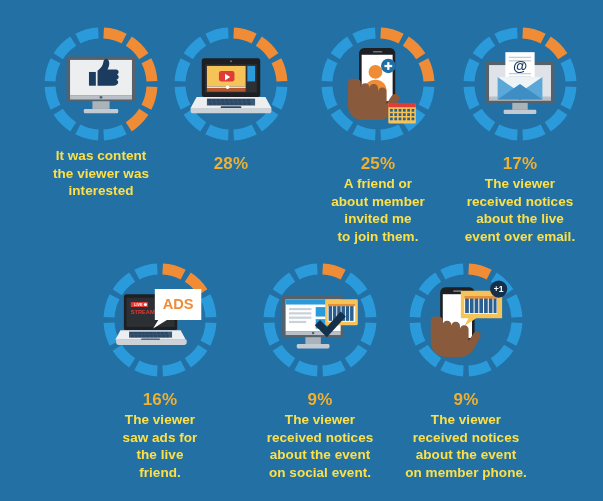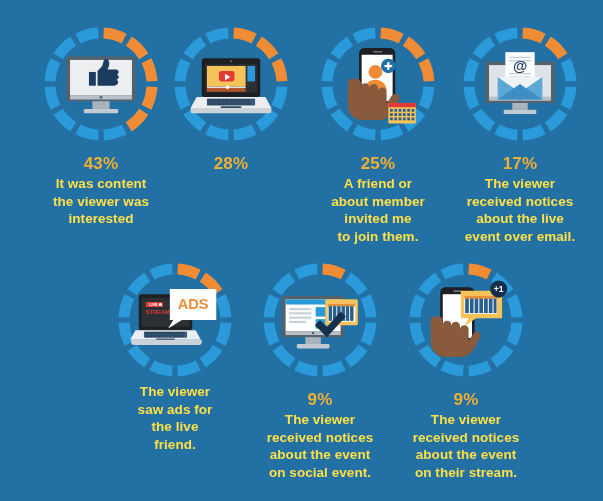--- a/index.html
+++ b/index.html
@@ -71,21 +71,20 @@
       <rect x="30" y="79" width="40" height="5" rx="1.5" fill="#c3cad1"></rect>
       <path d="M36 52 h8 v-16 h-8 z" fill="#1b3c5e"></path>
       <path d="M46 52 c6 0 14 0 18 0 c4 0 6-2 6-4 c0-1.5-1-2.5-2-3
                c1.5-.3 2.6-1.6 2.6-3 c0-1.5-1-2.6-2.3-3
                c1.3-.4 2.2-1.5 2.2-2.9 c0-1.6-1.3-2.9-3-2.9 h-10
                c1.6-3.2 2.4-6 2-8.6 c-.4-2.6-2.2-4.1-4.2-3.8
                c-1.7.3-2.3 1.8-2.6 4 c-.4 3.2-2.2 6.4-6.7 9.8 z" fill="#1b3c5e"></path>
     </svg>
       </div>
     </div>
-    <div class="pct">43%</div>
     <div class="desc">
         <span>It was content</span>
         <span>the viewer was</span>
         <span>interested</span>
       </div>
   </div>
     <div class="card" style="left: 148px; top: 22px; width: 166px;">
     <div class="ring-wrap">
       <svg viewBox="0 0 124 124" aria-hidden="true">
           <path d="M 64.67 11.07 A 51 51 0 0 1 85.15 16.56" fill="none" stroke="#ef8c35" stroke-width="11" stroke-linecap="butt"></path>
@@ -249,21 +248,21 @@
       </div>
     </div>
     <div class="pct">17%</div>
     <div class="desc">
         <span>The viewer</span>
         <span>received notices</span>
         <span>about the live</span>
         <span>event over email.</span>
       </div>
   </div>
-    <div class="card" style="left: 92px; top: 258px; width: 166px;">
+    <div class="card" style="left: 77px; top: 258px; width: 166px;">
     <div class="ring-wrap">
       <svg viewBox="0 0 124 124" aria-hidden="true">
           <path d="M 64.67 11.07 A 51 51 0 0 1 85.15 16.56" fill="none" stroke="#ef8c35" stroke-width="11" stroke-linecap="butt"></path>
           <path d="M 89.78 19.23 A 51 51 0 0 1 104.77 34.22" fill="none" stroke="#ef8c35" stroke-width="11" stroke-linecap="butt"></path>
           <path d="M 107.44 38.85 A 51 51 0 0 1 112.93 59.33" fill="none" stroke="#2a9ada" stroke-width="11" stroke-linecap="butt"></path>
           <path d="M 112.93 64.67 A 51 51 0 0 1 107.44 85.15" fill="none" stroke="#2a9ada" stroke-width="11" stroke-linecap="butt"></path>
           <path d="M 104.77 89.78 A 51 51 0 0 1 89.78 104.77" fill="none" stroke="#2a9ada" stroke-width="11" stroke-linecap="butt"></path>
           <path d="M 85.15 107.44 A 51 51 0 0 1 64.67 112.93" fill="none" stroke="#2a9ada" stroke-width="11" stroke-linecap="butt"></path>
           <path d="M 59.33 112.93 A 51 51 0 0 1 38.85 107.44" fill="none" stroke="#2a9ada" stroke-width="11" stroke-linecap="butt"></path>
           <path d="M 34.22 104.77 A 51 51 0 0 1 19.23 89.78" fill="none" stroke="#2a9ada" stroke-width="11" stroke-linecap="butt"></path>
@@ -305,20 +304,21 @@
         <rect x="52" y="67.4" width="3.6" height="2.7"></rect>
               <rect x="56.5" y="67.4" width="3.6" height="2.7"></rect>
       </g>
       <rect x="28" y="71.5" width="22" height="2.6" rx="1" fill="#2c4763"></rect>
       <path d="M-1 73 h82 v3 a3 3 0 0 1 -3 3 h-76 a3 3 0 0 1 -3 -3 z" fill="#cbd2d8"></path>
       <path d="M44 14 h54 v36 h-40 l-16 10 l6 -10 h-4 z" fill="#ffffff"></path>
       <text x="71" y="37" font-family="'Liberation Sans',sans-serif" font-size="17" font-weight="bold" fill="#ef8c35" text-anchor="middle">ADS</text>
     </svg>
       </div>
     </div>
+    <div class="pct">16%</div>
     <div class="desc">
         <span>The viewer</span>
         <span>saw ads for</span>
         <span>the live</span>
         <span>friend.</span>
       </div>
   </div>
     <div class="card" style="left: 237px; top: 258px; width: 166px;">
     <div class="ring-wrap">
       <svg viewBox="0 0 124 124" aria-hidden="true">
@@ -417,16 +417,16 @@
                c-3 0-5 2-5 5 v-4 c0-3-2-5-5-5 c-3 0-5 2-5 5 v-1
                c0-3-2-5-5-5 c-3 0-5 2-5 5 v-5 c0-3-2-5-5-5 z" fill="#8a5a3c"></path>
     </svg>
       </div>
     </div>
     <div class="pct">9%</div>
     <div class="desc">
         <span>The viewer</span>
         <span>received notices</span>
         <span>about the event</span>
-        <span>on their stream.</span>
+        <span>on member phone.</span>
       </div>
   </div>
   </div>
 
 </body></html>

